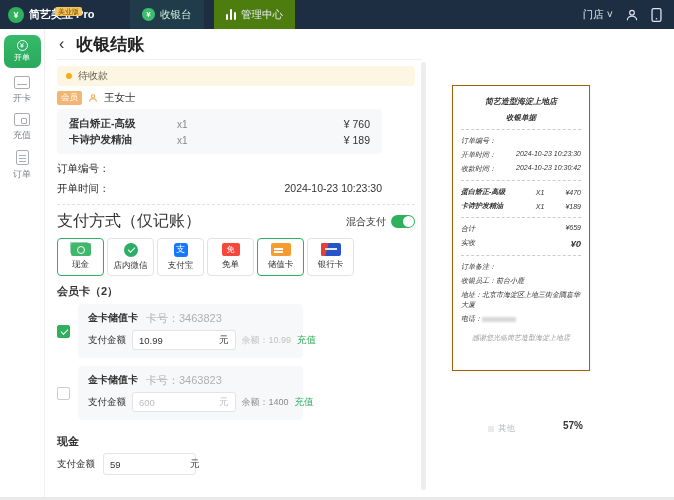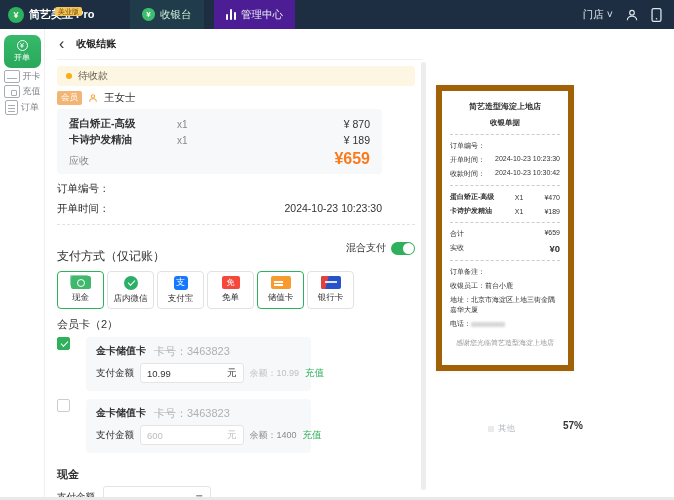--- a/index.html
+++ b/index.html
@@ -7,115 +7,115 @@
   body { font-family:"Liberation Sans","DejaVu Sans",sans-serif; background:#fff; color:#333; }
   .app { position:relative; width:674px; height:500px; background:#fff; }
 
   
   .topbar { position:absolute; left:0; top:0; width:674px; height:29px; background:#1D2E42; display:flex; align-items:center; }
   .brandwrap { position:relative; display:flex; align-items:center; gap:5px; padding-left:8px; width:130px; }
   .logo { width:16px; height:16px; border-radius:50%; background:#2EB05C; color:#fff; font-size:9px; font-weight:bold; display:flex; align-items:center; justify-content:center; }
   .brand { color:#fff; font-size:11px; font-weight:bold; white-space:nowrap; }
   .brand-badge { position:absolute; left:55px; top:0px; background:#F6C659; color:#6b4a10; font-size:7px; padding:0 3px; border-radius:2px; line-height:9px; }
   .tabs { display:flex; gap:10px; height:29px; align-items:stretch; }
-  .tab { display:flex; align-items:center; gap:5px; padding:0 12px; font-size:10.5px; color:#E8EEF4; background:#4c1d95; cursor:pointer; }
+  .tab { display:flex; align-items:center; gap:5px; padding:0 12px; font-size:10.5px; color:#E8EEF4; background:#4d7c0f; cursor:pointer; }
   .tab.active { background:#203C4A; color:#CBE8D6; }
   .bag-icon { width:13px; height:13px; border-radius:45% 45% 50% 50%; background:#3DBD6E; color:#fff; font-size:8px; font-weight:bold; display:flex; align-items:center; justify-content:center; }
   .bars-icon { display:flex; align-items:flex-end; gap:1.5px; height:11px; }
   .bars-icon span { width:2.5px; background:#fff; border-radius:1px; }
   .bars-icon .b1{height:6px}.bars-icon .b2{height:11px}.bars-icon .b3{height:8px}
   .topbar-right { margin-left:auto; display:flex; align-items:center; gap:12px; padding-right:12px; }
   .store-sel { display:flex; align-items:flex-start; gap:3px; color:#dfe6ee; font-size:10.5px; cursor:pointer; }
 
   
   .sidebar { position:absolute; left:0; top:29px; width:45px; height:471px; background:#fff; border-right:1px solid #efefef; display:flex; flex-direction:column; align-items:center; }
   .side-main { width:37px; height:33px; margin-top:6px; border-radius:7px; background:linear-gradient(180deg,#36BA6A,#2AA85B); color:#fff; display:flex; flex-direction:column; align-items:center; justify-content:center; cursor:pointer; }
   .side-main .circ { width:11px; height:11px; border:1px solid #fff; border-radius:50%; font-size:7px; display:flex; align-items:center; justify-content:center; }
   .side-main .lbl { font-size:8px; margin-top:1px; }
-  .side-item { margin-top:2px; display:flex; flex-direction:row; align-items:center; gap:3px; color:#7b7f85; font-size:9px; cursor:pointer; }
+  .side-item { margin-top:8px; display:flex; flex-direction:column; align-items:center; gap:3px; color:#7b7f85; font-size:9px; cursor:pointer; }
   .si-icon { width:16px; height:13px; border:1px solid #a9adb3; border-radius:2px; position:relative; }
   .si-card::after { content:""; position:absolute; left:2px; right:2px; bottom:3px; height:1px; background:#a9adb3; }
   .si-wallet::after { content:""; position:absolute; right:2px; top:4px; width:4px; height:4px; border:1px solid #a9adb3; border-radius:1px; }
   .si-doc { height:15px; width:13px; }
   .si-doc::before { content:""; position:absolute; left:2px; right:2px; top:4px; height:1px; background:#a9adb3; box-shadow:0 3px 0 #a9adb3, 0 6px 0 #a9adb3; }
 
   
   .main { position:absolute; left:45px; top:29px; width:377px; height:471px; background:#fff; padding-left:12px; }
   .pg-header { height:31px; display:flex; align-items:center; gap:10px; border-bottom:1px solid #f0f0f0; margin-right:0; }
   .back { font-size:16px; color:#333; line-height:1; cursor:pointer; padding:0 2px; }
-  .pg-title { font-size:10px; font-weight:bold; color:#222;text-align:right; }
+  .pg-title { font-size:17px; font-weight:bold; color:#222;text-align:right; }
   .banner { margin-top:6px; width:358px; height:20px; background:#FDF6E3; border-radius:3px; display:flex; align-items:center; gap:6px; padding:0 9px; }
   .dot { width:6px; height:6px; border-radius:50%; background:#FAAD14; }
   .banner-txt { font-size:10px; color:#6b6456; }
   .cust-row { margin-top:5px; display:flex; align-items:center; gap:6px; height:14px; }
   .cust-badge { background:#F3B574; color:#fff; font-size:8.5px; padding:1px 4px; border-radius:2px; }
   .cust-name { font-size:10.5px; color:#333; }
   .items-box { margin-top:4px; width:325px; background:#F7F8FA; border-radius:4px; padding:7px 12px 6px; }
   .item-row { display:grid; grid-template-columns:108px 1fr auto; align-items:center; height:16px; }
   .item-name { font-size:10.5px; font-weight:bold; color:#333; }
   .item-qty { font-size:10px; color:#888; }
   .item-price { font-size:10.5px; color:#333; }
   .due-row { display:flex; justify-content:space-between; align-items:flex-end; margin-top:2px; }
   .due-label { font-size:10px; color:#888; }
   .due-amount { font-size:16px; font-weight:bold; color:#FA7A1C; }
   .ord-row { width:325px; display:flex; justify-content:space-between; font-size:10.5px; color:#333; }
   .ord-row.first { margin-top:8px; }
   .ord-row + .ord-row { margin-top:6px; }
   .dashed { width:358px; border-top:1px dashed #e2e2e2; margin-top:8px; }
   .pay-head { width:358px; margin-top:6px; display:flex; align-items:center; justify-content:space-between; }
-  .pay-title { font-size:12px; color:#333;margin-top:17px; }
+  .pay-title { font-size:16px; color:#333; }
   .mixed { display:flex; align-items:center; gap:5px;margin-left:24px; }
   .mixed-lbl { font-size:10px; color:#333; }
   .toggle { width:24px; height:13px; background:#2EB05C; border-radius:7px; position:relative; cursor:pointer; }
   .toggle::after { content:""; position:absolute; right:1px; top:1px; width:11px; height:11px; background:#fff; border-radius:50%; }
   .tiles { margin-top:6px; display:flex; gap:3px; }
   .tile { width:47px; height:38px; border:1px solid #e2e2e2; border-radius:4px; background:#fff; display:flex; flex-direction:column; align-items:center; justify-content:center; gap:3px; cursor:pointer; }
   .tile.sel { border:1.5px solid #2EB05C; }
   .tile-lbl { font-size:8.5px; color:#333; white-space:nowrap; }
   .pm-cash { width:20px; height:13px; background:#40B86C; border-radius:2px; position:relative; box-shadow:-2px -2px 0 -1px #8FD4A9; }
   .pm-cash::after { content:""; position:absolute; left:6px; top:3px; width:6px; height:6px; border:1px solid #fff; border-radius:50%; }
   .pm-wechat { width:14px; height:14px; background:#2BAE68; border-radius:50%; position:relative; }
   .pm-wechat::after { content:""; position:absolute; left:4px; top:4px; width:6px; height:3px; border-left:1.5px solid #fff; border-bottom:1.5px solid #fff; transform:rotate(-45deg); }
   .pm-alipay { width:14px; height:14px; background:#1677FF; border-radius:3px; color:#fff; font-size:9px; display:flex; align-items:center; justify-content:center; }
   .pm-free { width:18px; height:13px; background:#F5483B; border-radius:2px; color:#fff; font-size:8px; display:flex; align-items:center; justify-content:center; }
   .pm-bank { width:20px; height:13px; background:#2653C9; border-radius:2px; position:relative; overflow:hidden; }
   .pm-bank::before { content:""; position:absolute; left:0; top:0; width:8px; height:13px; background:#E2413C; transform:skewX(-15deg) translateX(-2px); }
   .pm-bank::after { content:""; position:absolute; left:4px; top:5px; width:12px; height:2px; background:#fff; opacity:.85; }
   .pm-stored { width:20px; height:13px; background:#F79B2E; border-radius:2px; position:relative; }
   .pm-stored::after { content:""; position:absolute; left:3px; top:5px; width:9px; height:1.5px; background:#fff; box-shadow:0 3px 0 #fff; }
-  .mc-title { margin-top:8px; font-size:11px; font-weight:normal; color:#333; }
-  .card-row { margin-top:5px; display:flex; align-items:flex-start; gap:16px; }
+  .mc-title { margin-top:8px; font-size:11px; font-weight:bold; color:#333; }
+  .card-row { margin-top:5px; display:flex; align-items:center; gap:8px; }
   .card-row + .card-row { margin-top:8px; }
   .chk { width:13px; height:13px; border-radius:2px; border:1px solid #ccc; background:#fff; position:relative; cursor:pointer; flex:0 0 auto; }
   .chk.on { background:#2EB05C; border-color:#2EB05C; }
   .chk.on::after { content:""; position:absolute; left:3px; top:3px; width:6px; height:3px; border-left:1.5px solid #fff; border-bottom:1.5px solid #fff; transform:rotate(-45deg); }
   .card-box { width:225px; background:#F7F8FA; border-radius:4px; padding:7px 10px 8px; }
   .cb-r1 { display:flex; align-items:center; gap:8px; height:14px; }
   .cb-name { font-size:10px; font-weight:bold; color:#333; }
   .cb-no { font-size:11px; color:#b0b0b0; }
   .cb-r2 { margin-top:5px; display:flex; align-items:center; gap:6px; }
   .amt-lbl { font-size:9.5px; color:#333; white-space:nowrap; }
   .amt-input { width:112px; height:20px; background:#fff; border:1px solid #e4e4e4; border-radius:3px; display:flex; align-items:center; padding:0 6px; }
   .amt-input input { border:none; outline:none; width:80px; font-size:9.5px; color:#333; font-family:inherit; background:transparent; }
   .amt-unit { margin-left:auto; font-size:9.5px; color:#333; }
   .card-box.dis .amt-input input { color:#bdbdbd; }
   .card-box.dis .amt-unit { color:#bdbdbd; }
   .bal { font-size:9px; color:#c0c0c0; white-space:nowrap; }
   .bal.dk { color:#8a8a8a; }
   .recharge { font-size:9.5px; color:#2EB05C; cursor:pointer; white-space:nowrap; }
   .cash-title { margin-top:14px; font-size:11px; font-weight:bold; color:#333; }
   .cash-row { margin-top:4px; display:flex; align-items:center; gap:8px; }
-  .cash-row .amt-input { width:108px; height:22px;align-items:flex-end; }
+  .cash-row .amt-input { width:93px; height:22px; }
 
   
   .vscroll { position:absolute; left:421px; top:62px; width:5px; height:428px; background:#ededed; border-radius:3px; }
 
   
   .rpanel { position:absolute; left:432px; top:29px; width:242px; height:471px; background:#fff; }
-  .receipt { position:absolute; left:4px; top:56px; width:138px; min-height:286px; background:#fff; border:6px solid #a16207; box-shadow:0 1px 4px rgba(0,0,0,0.05); padding:8px 8px 12px; font-size:7px; color:#333; }
+  .receipt { position:absolute; left:20px; top:56px; width:138px; min-height:286px; background:#fff; border:1px solid #a16207; box-shadow:0 1px 4px rgba(0,0,0,0.05); padding:8px 8px 12px; font-size:7px; color:#333;font-style:italic; }
   .rc-store { text-align:center; font-weight:bold; font-size:8px; margin-top:2px; }
   .rc-doc { text-align:center; font-weight:bold; font-size:7.5px; margin-top:6px; }
   .rc-dash { border-top:1px dashed #ccc; margin:6px 0; }
   .rc-row { display:flex; justify-content:space-between; margin-top:4px; }
   .rc-item { display:flex; align-items:center; margin-top:4px; }
   .rc-item .n { flex:1; font-weight:bold; }
   .rc-item .q { width:22px; text-align:center; }
   .rc-item .p { width:30px; text-align:right; }
   .rc-paid { font-size:9.5px; font-weight:bold; }
   .rc-line { margin-top:4px; }
@@ -205,30 +205,26 @@
           <circle cx="12" cy="8" r="4" fill="none" stroke="#F5A742" stroke-width="2.5"></circle>
           <path d="M4 21c0-4.5 4-7 8-7s8 2.5 8 7" fill="none" stroke="#F5A742" stroke-width="2.5"></path>
         </svg>
       <span class="cust-name">王女士</span>
     </div>
 
     <div class="items-box">
       <div class="item-row">
         <span class="item-name">蛋白矫正-高级</span>
         <span class="item-qty">x1</span>
-        <span class="item-price">¥ 870</span>
+        <span class="item-price">¥ 760</span>
       </div>
       <div class="item-row">
         <span class="item-name">卡诗护发精油</span>
         <span class="item-qty">x1</span>
         <span class="item-price">¥ 189</span>
-      </div>
-      <div class="due-row">
-        <span class="due-label">应收</span>
-        <span class="due-amount">¥659</span>
       </div>
     </div>
 
     <div class="ord-row first">
       <span>订单编号：</span>
       <span></span>
     </div>
     <div class="ord-row">
       <span>开单时间：</span>
       <span>2024-10-23 10:23:30</span>

